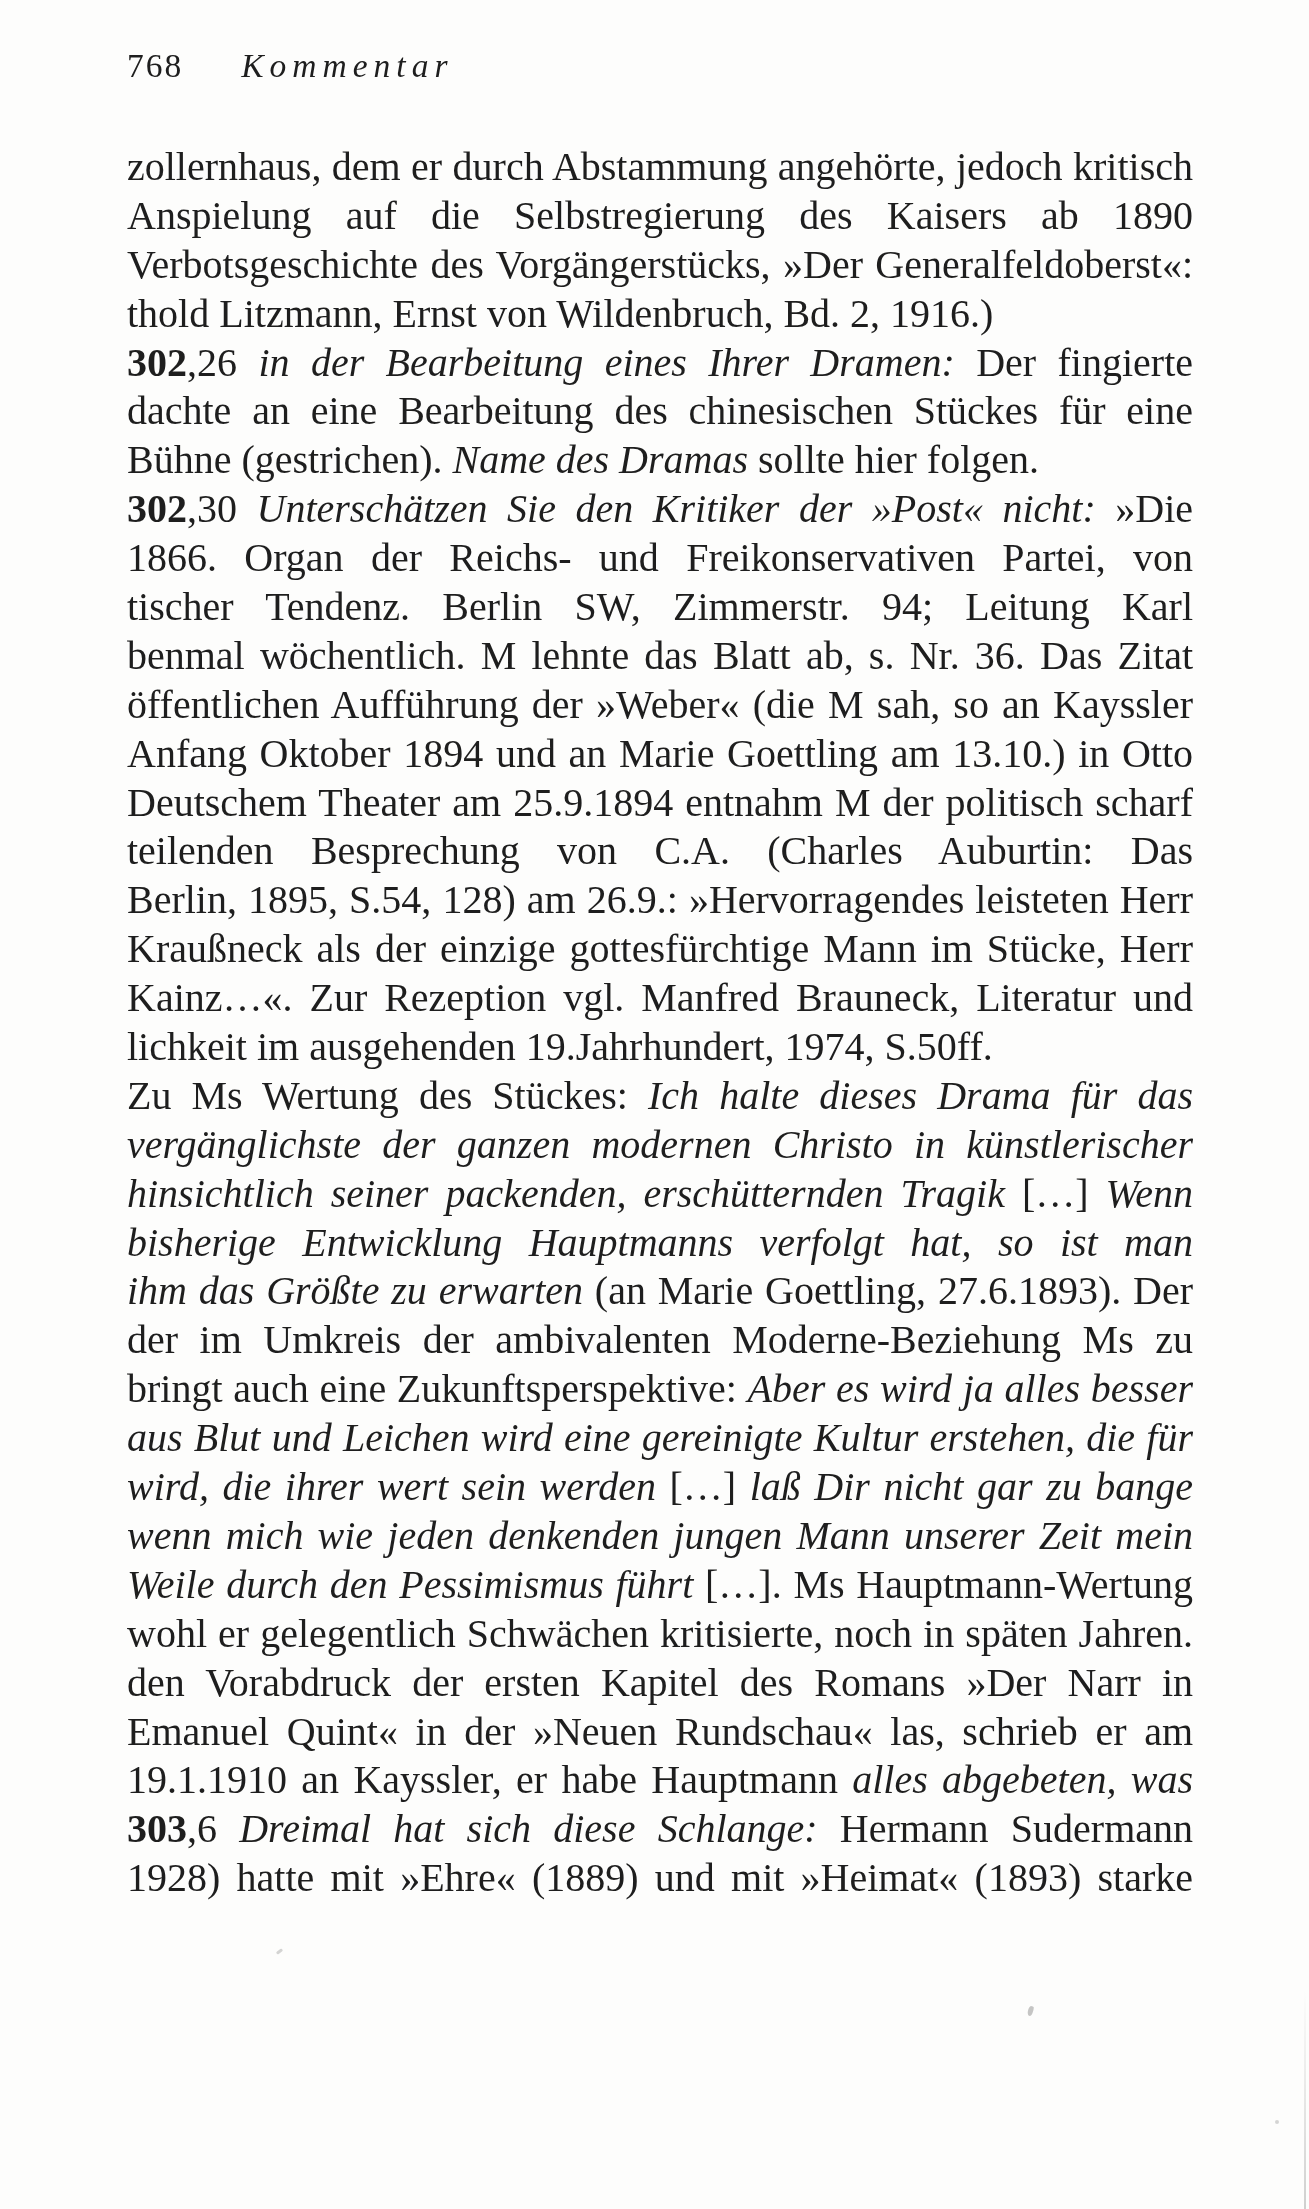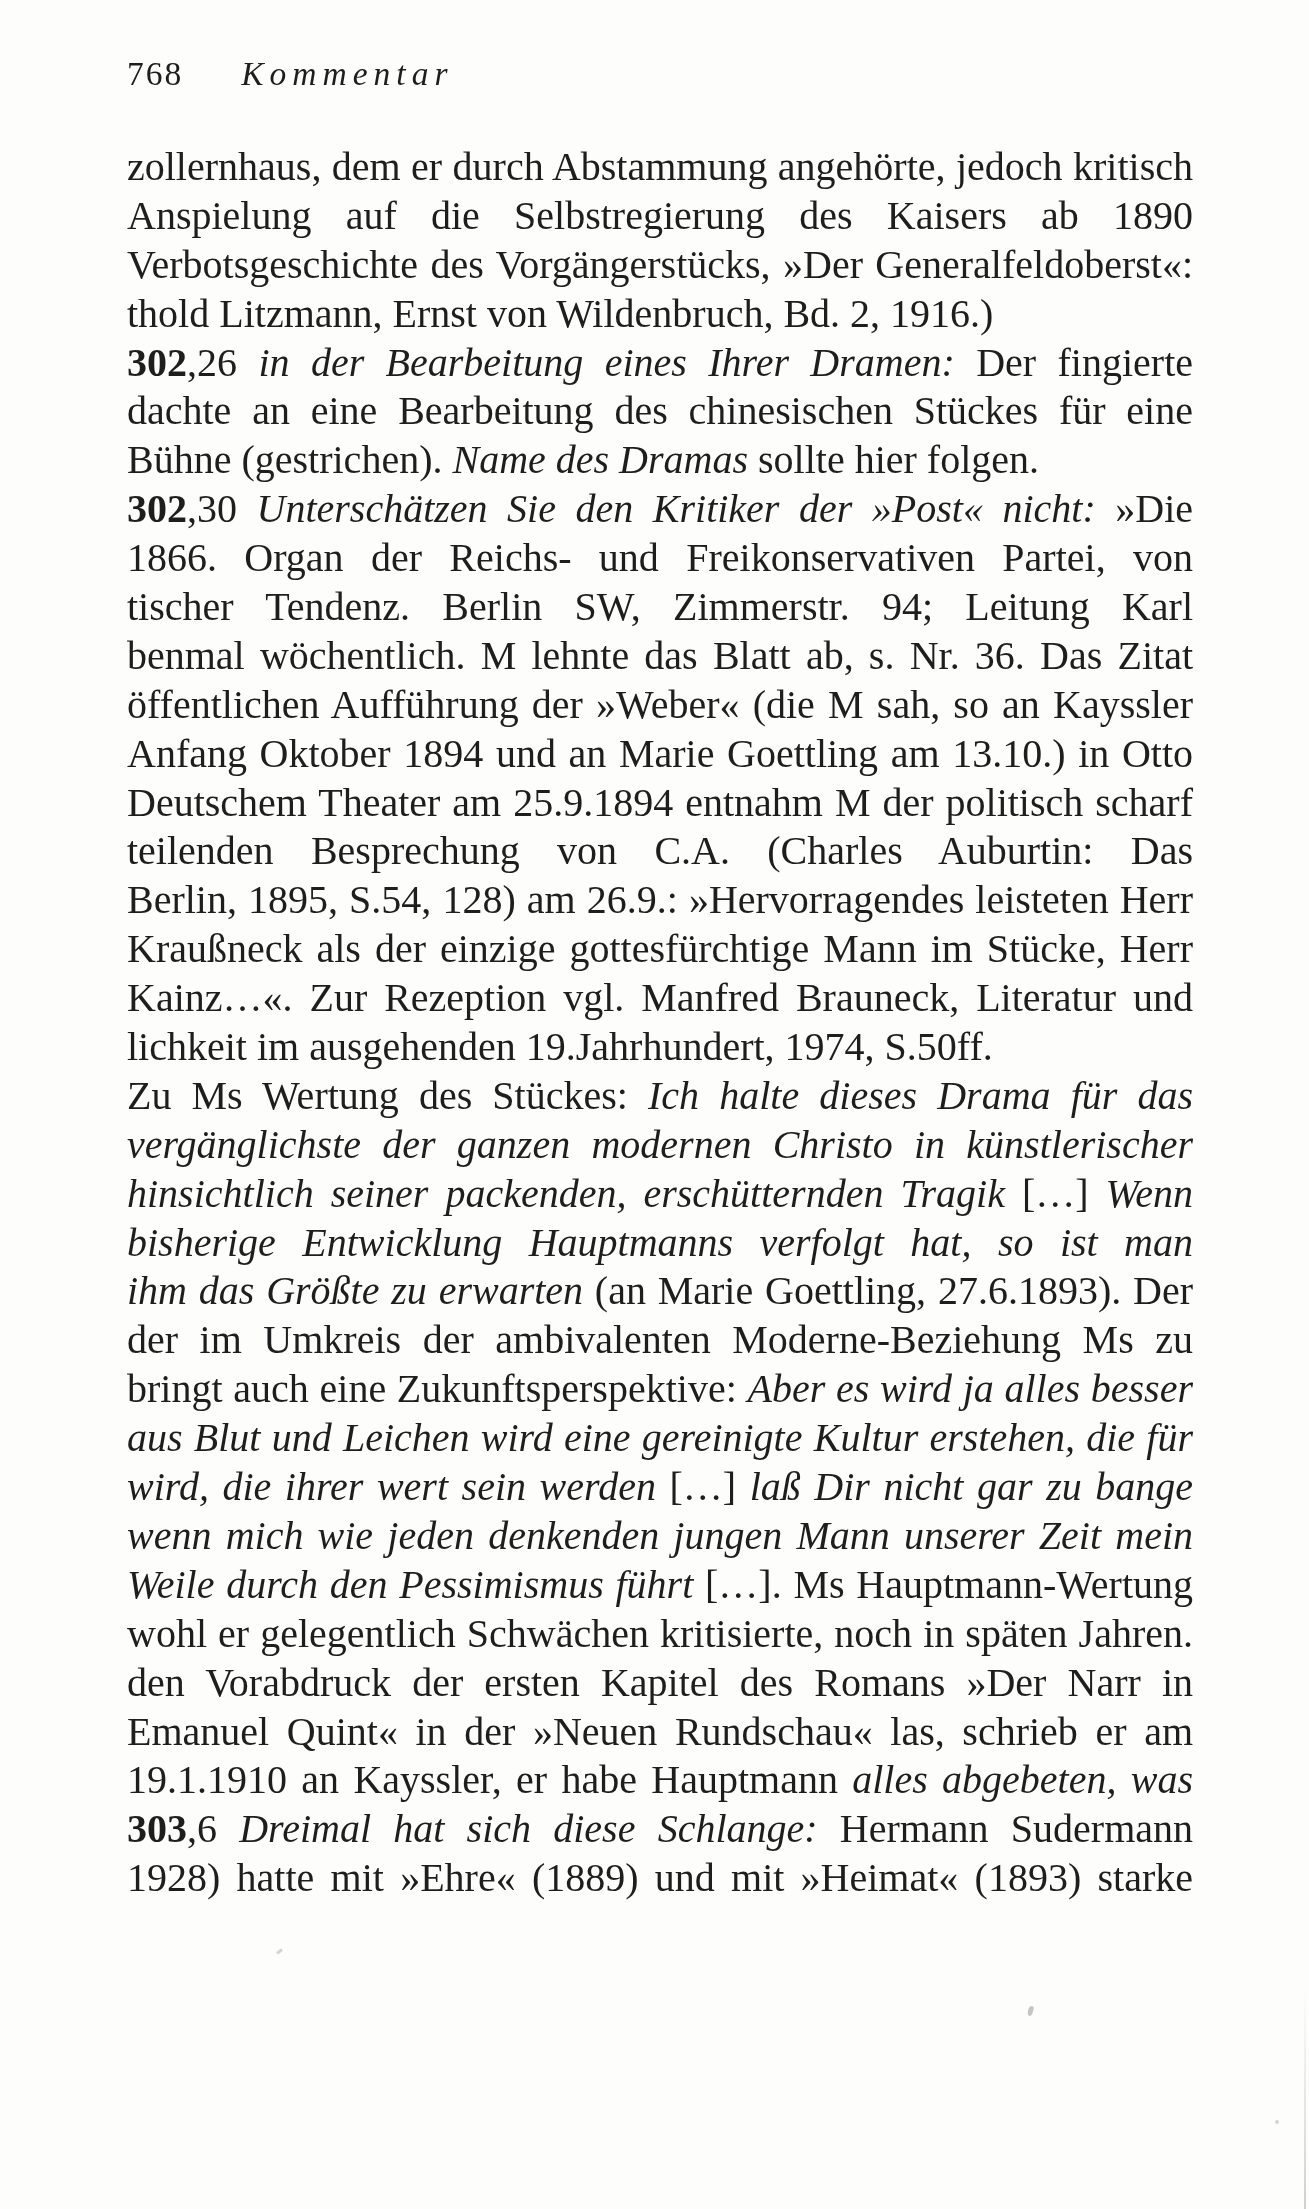--- a/index.html
+++ b/index.html
@@ -7,21 +7,21 @@
   body {
     width:1309px; height:2209px;
     background:var(--paper);
     font-family:"Liberation Serif", serif;
     color:var(--ink);
     position:relative;
     overflow:hidden;
   }
   .page { position:absolute; inset:0; }
   .running-header {
-    position:absolute; left:127px; top:52px;
+    position:absolute; left:127px; top:44px;
     font-size:33.5px; line-height:44px; white-space:nowrap;
   }
   .running-header .pgnum { letter-spacing:2px; }
   .running-header .rtitle {
     font-style:italic; margin-left:58px; letter-spacing:6px;
   }
   main.body-text {
     position:absolute; left:127px; top:143px; width:1066px;
     font-size:40px; line-height:48.9px;
   }

